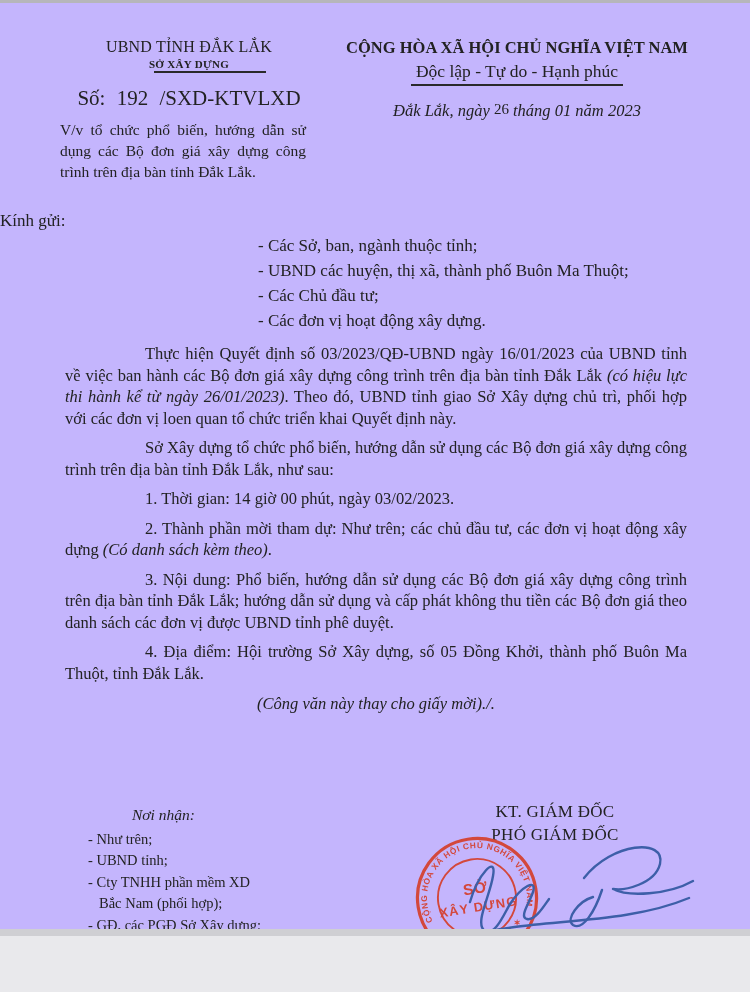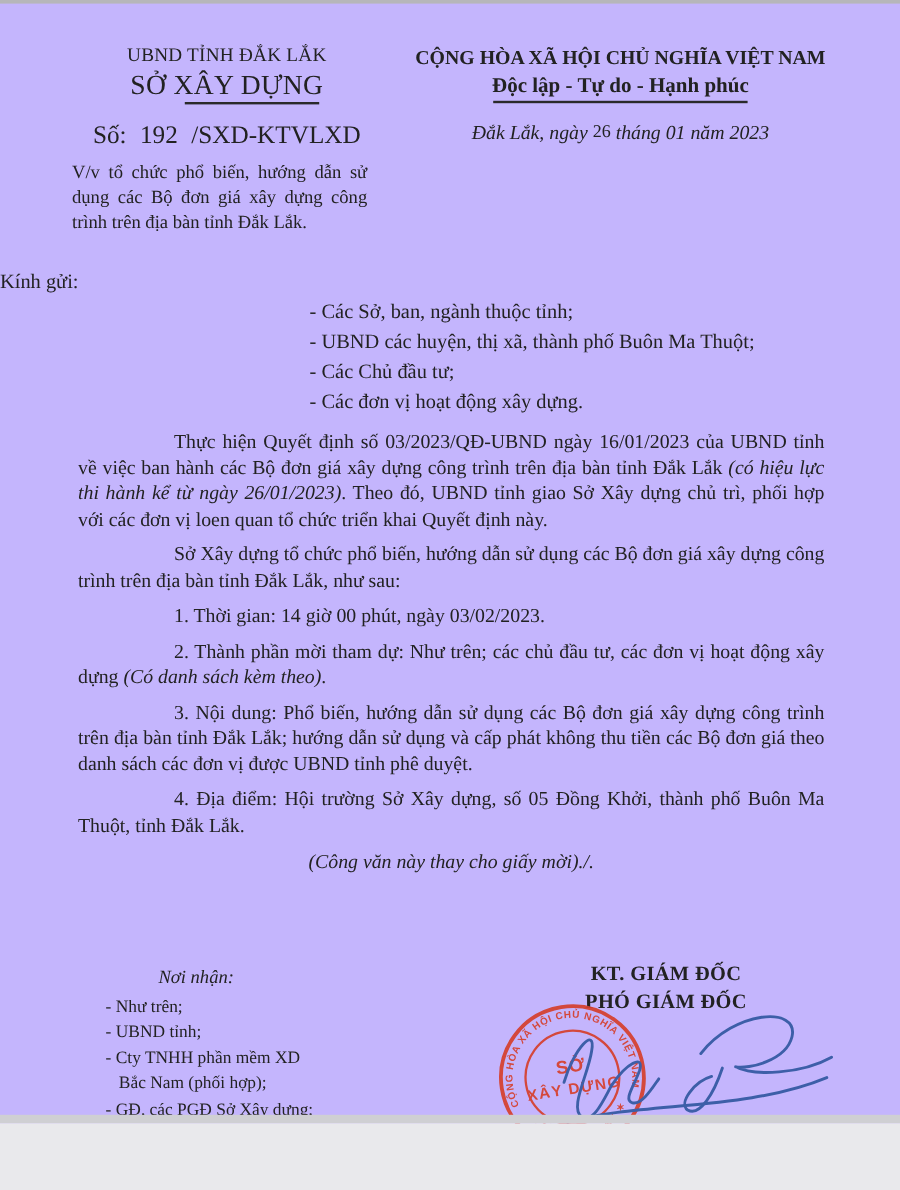--- a/index.html
+++ b/index.html
@@ -4,47 +4,47 @@
 <style>
   html,body{margin:0;padding:0;}
   body{width:750px;height:992px;background:#e9e9ec;font-family:"Liberation Serif","DejaVu Serif",serif;color:#222;}
   .page{position:relative;width:750px;height:936px;background:#c4b5fd;overflow:hidden;}
   .edge-top{position:absolute;top:0;left:0;right:0;height:3px;background:#b6b6ba;}
   .edge-bottom{position:absolute;bottom:0;left:0;right:0;height:7px;background:#cfcfd3;}
 
   .header{display:flex;padding:38px 50px 0 58px;}
   .h-left{width:262px;text-align:center;flex:none;}
   .h-parent{font-size:16px;letter-spacing:.2px;}
-  .h-org{font-size:23px;font-weight:normal;margin-top:2px;letter-spacing:.3px;}
+  .h-org{font-size:11px;font-weight:bold;margin-top:2px;letter-spacing:.3px;}
   .org-underline{width:112px;height:2px;background:#2a2a2a;margin:1px 0 0 96px;}
   .h-so{font-size:21px;margin-top:13px;word-spacing:6px;}
   .h-subject{font-size:15.5px;text-align:justify;line-height:21px;margin-top:8px;padding:0 14px 0 2px;}
 
   .h-right{flex:1;text-align:center;padding-left:14px;}
   .motto1{font-size:16.5px;font-weight:bold;white-space:nowrap;}
-  .motto2{font-size:17.5px;font-weight:bold;margin-top:3px;}
+  .motto2{font-size:17.5px;font-weight:normal;margin-top:3px;}
   .motto-underline{width:212px;height:2px;background:#2a2a2a;margin:2px auto 0;}
   .dateline{margin-top:15px;font-size:16.5px;font-style:italic;}
   .date-day{font-style:normal;font-size:15px;position:relative;top:-2px;}
 
   .recipients{margin:26px 0 0 0;font-size:17px;line-height:25px;}
   .rec-label{}
   .rec-items{margin-left:258px;}
 
   .docbody{margin:10px 63px 0 65px;}
   .para{font-size:16.5px;line-height:21.5px;text-align:justify;text-indent:80px;margin:0 0 8px 0;}
   .it{font-style:italic;}
   .note{font-size:16.5px;font-style:italic;text-align:center;margin:10px 0 0 0;}
 
   .footer{position:absolute;left:0;top:790px;width:750px;height:195px;}
   .noi-nhan{position:absolute;left:88px;top:14px;font-size:14.5px;line-height:21.5px;}
   .nn-label{font-weight:normal;font-style:italic;font-size:15.5px;margin-bottom:3px;margin-left:44px;}
   .nn-indent{padding-left:11px;}
   .sign-block{position:absolute;left:395px;top:10px;width:320px;text-align:center;}
-  .sign-t{font-weight:bold;font-size:17px;line-height:23px;letter-spacing:.3px;}
+  .sign-t{font-weight:normal;font-size:17px;line-height:23px;letter-spacing:.3px;}
   .sign-name{position:absolute;left:395px;top:168px;width:320px;text-align:center;font-weight:bold;font-size:18px;}
   .stamp{position:absolute;left:413px;top:44px;width:128px;height:128px;transform:rotate(-9deg);opacity:.93;}
   .signature{position:absolute;left:452px;top:48px;width:252px;height:112px;}
 </style>
 </head>
 <body>
 
 <div class="page">
   <div class="edge-top"></div>
 

